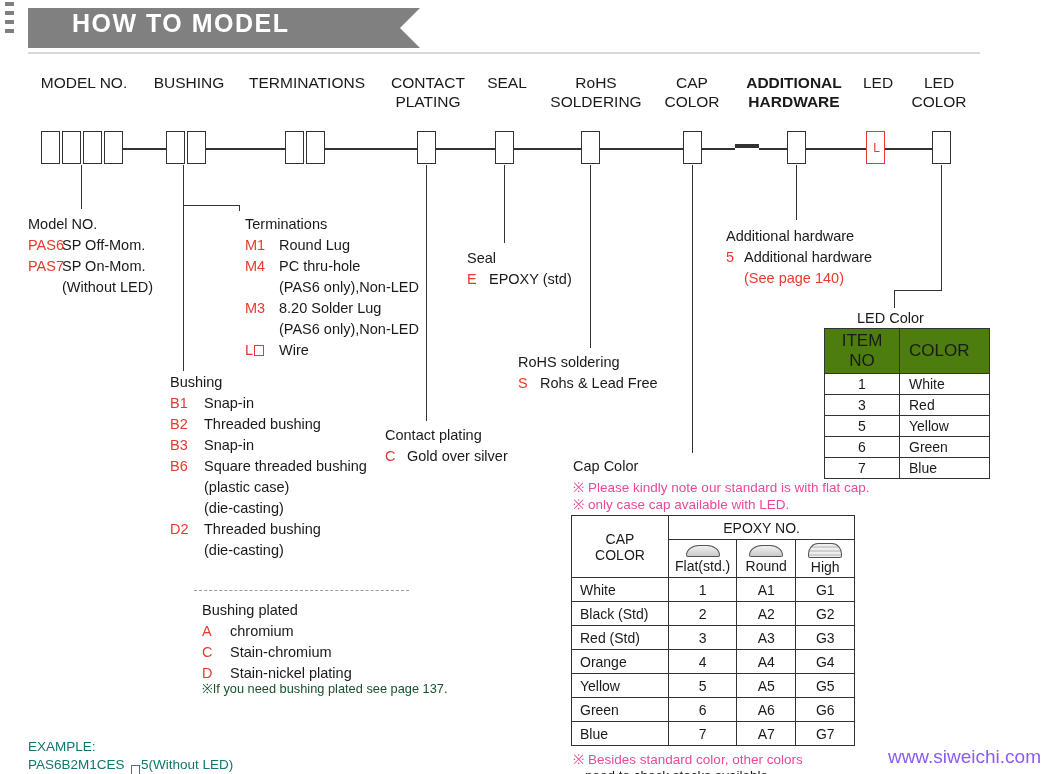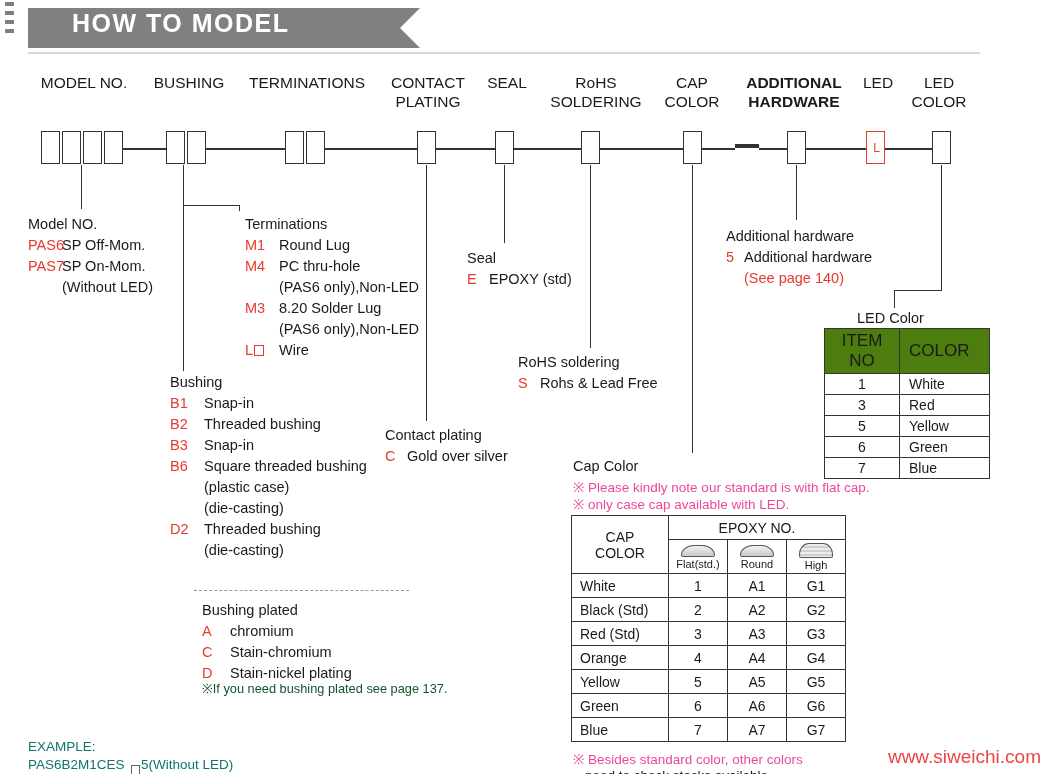--- a/index.html
+++ b/index.html
@@ -150,21 +150,21 @@
   #led-color-table td.item-no { width: 62px; }
   #led-color-title {
     position: absolute; left: 857px; top: 310px;
     font-size: 14.5px;
   }
 
   #cap-color-table { position: absolute; left: 571px; top: 515px; }
   #cap-color-table td { height: 19px; }
   #cap-color-table .capcol { width: 82px; text-align: left; padding-left: 8px; }
   #cap-color-table .hdr-cap { width: 82px; line-height: 16px; }
-  #cap-color-table .sub { width: 46px; font-size: 11px; }
+  #cap-color-table .sub { width: 46px; font-size: 14px; }
   #cap-color-table .val { width: 46px; }
 
   .cap-shape {
     display: block;
     margin: 1px auto 1px auto;
     width: 34px; height: 12px;
     background: linear-gradient(#f2f2f2, #c9c9c9);
     border: 1.1px solid #555;
     border-radius: 14px 14px 3px 3px / 11px 11px 2px 2px;
     box-sizing: border-box;
@@ -174,21 +174,21 @@
     border-radius: 10px 10px 2px 2px / 11px 11px 2px 2px;
     background: repeating-linear-gradient(to bottom, #eee 0 2px, #cfcfcf 2px 4px);
   }
 
   .note { position: absolute; font-size: 13.5px; color: #ec4899; line-height: 19px; }
   .note-dark { position: absolute; font-size: 12.8px; color: #14532d; line-height: 18px; }
 
   #example-blk { position: absolute; left: 28px; top: 738px; font-size: 13.5px; color: #0f766e; line-height: 18px; }
   #watermark {
     position: absolute; right: 14px; bottom: 6px;
-    font-size: 19px; color: #ef4444;
+    font-size: 19px; color: #8b5cf6;
     font-family: "Liberation Sans", sans-serif;
   }
   #ex-sq {
     position: absolute;
     left: 131px; top: 765px;
     width: 9px; height: 10px;
     border: 1.3px solid #5a6b7a;
     box-sizing: border-box;
   }
 </style>

